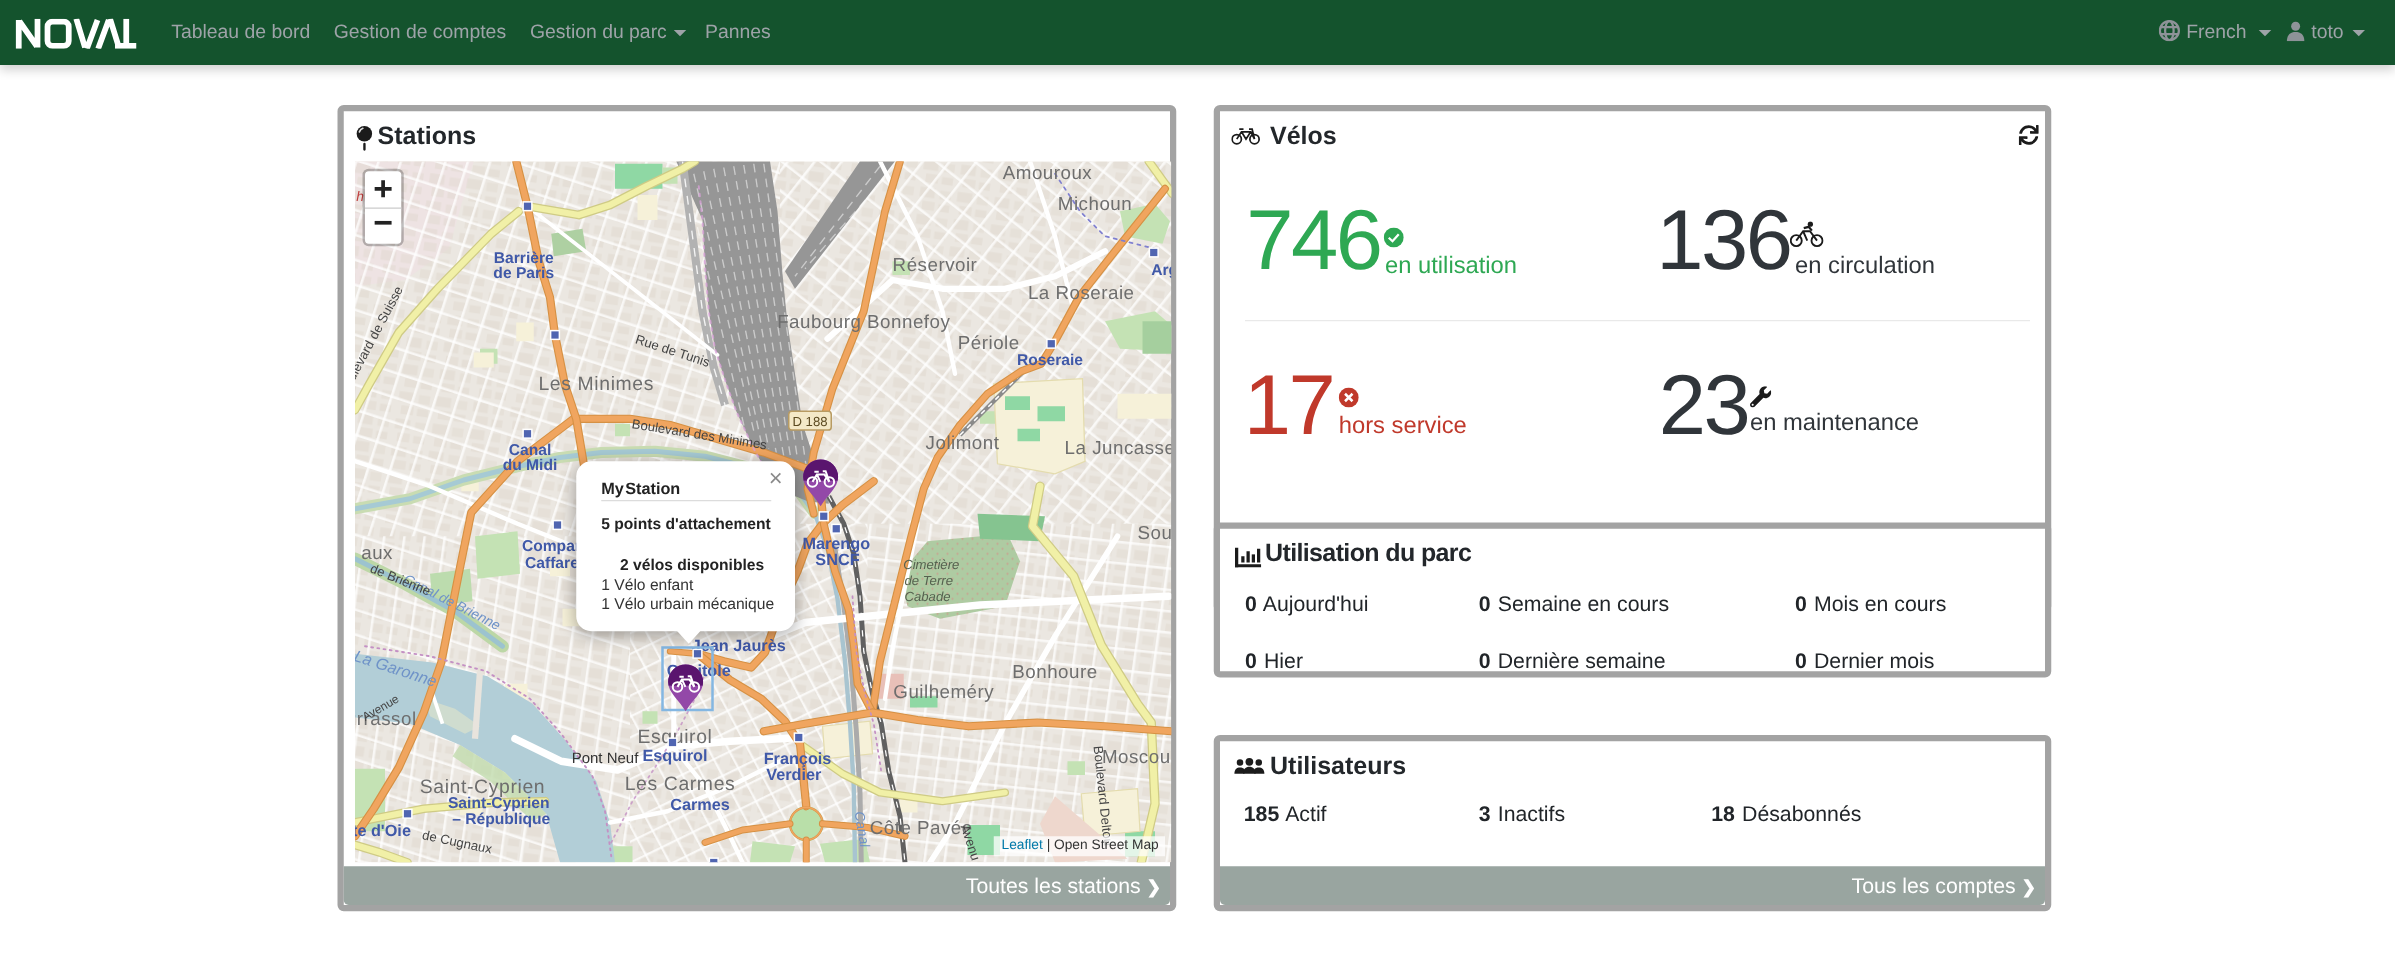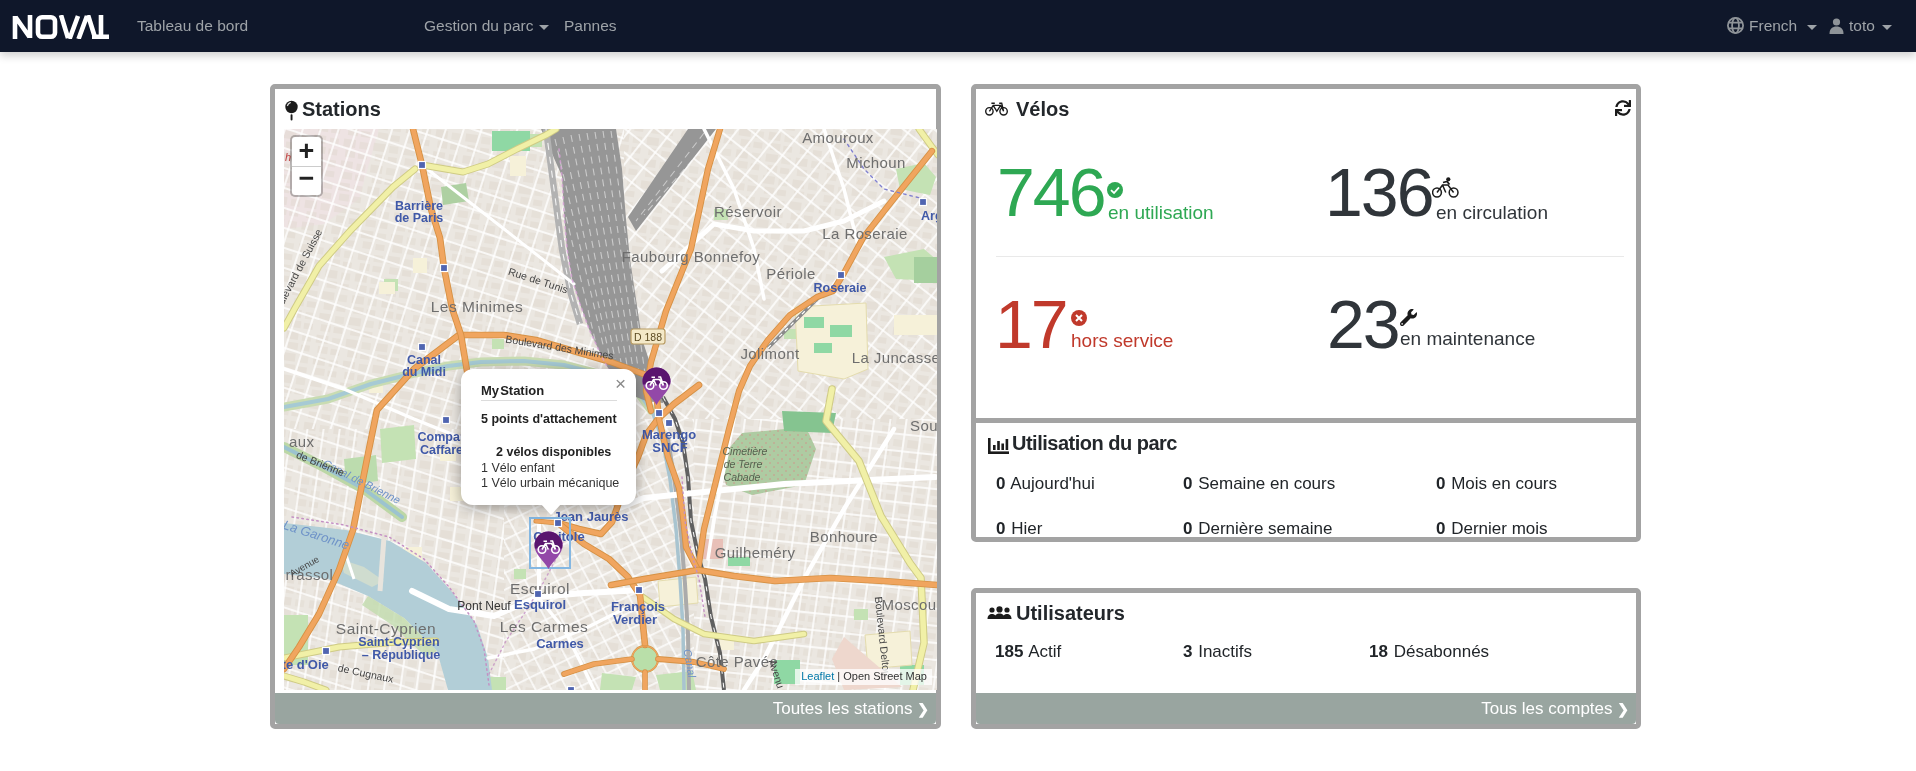--- a/index.html
+++ b/index.html
@@ -1,20 +1,20 @@
 <!DOCTYPE html>
 <html><head>
 <meta charset="utf-8">
 <style>
 * { margin:0; padding:0; box-sizing:border-box; }
 html,body { width:1916px; height:771px; }
 body { font-family:"Liberation Sans",sans-serif; background:#fff; position:relative; overflow:hidden; }
 .abs { position:absolute; }
 
-#navbar { position:absolute; left:0; top:0; width:1916px; height:52px; background:#0f172a; box-shadow:0 4px 8px rgba(0,0,0,0.18); }
+#navbar { position:absolute; left:0; top:0; width:1916px; height:52px; background:#14532d; box-shadow:0 4px 8px rgba(0,0,0,0.18); }
 .navlink { position:absolute; top:0; height:52px; line-height:52px; color:#9ea3a8; font-size:15.5px; white-space:nowrap; }
 .caret { display:inline-block; width:0; height:0; border-left:5px solid transparent; border-right:5px solid transparent; border-top:5px solid #9ea3a8; vertical-align:middle; margin-left:6px; margin-top:2px; }
 
 .card { position:absolute; background:#fff; border:5px solid #a3a3a3; border-radius:5px; }
 .cardtitle { position:absolute; font-size:20px; font-weight:bold; color:#23272b; white-space:nowrap; }
 .cfoot { position:absolute; left:0; right:0; bottom:0; background:#99a5a0; color:#fff; font-size:17px; text-align:right; border-radius:0 0 4px 4px; }
 .chev { font-weight:bold; font-size:14px; }
 .sublabel { font-size:19px;text-align:center; }
 
 .srow { position:absolute; font-size:17px; color:#212529; white-space:nowrap; }
@@ -27,20 +27,21 @@
   <svg class="abs" style="left:12px;top:15px" width="102" height="24" viewBox="0 0 102 24">
     <g stroke="#fff" stroke-width="4.6" fill="none">
       <path d="M3,24 L3,1 M3.5,2 L17.5,22 M18,0 L18,23"></path>
       <rect x="26" y="2.3" width="17" height="19.4" rx="4"></rect>
       <path d="M49,0 L56,23 M66,1 L57.5,24"></path>
       <path d="M66.5,24 L75,1 M76,0 L83,22.5"></path>
       <path d="M80,21.7 L97,21.7 M89,0 L89,21"></path>
     </g>
   </svg>
   <div class="navlink" style="left:137px">Tableau de bord</div>
+  <div class="navlink" style="left:267px">Gestion de comptes</div>
   <div class="navlink" style="left:424px">Gestion du parc<span class="caret"></span></div>
   <div class="navlink" style="left:564px">Pannes</div>
   <div class="navlink" style="left:1727px">
     <svg width="17" height="17" viewBox="0 0 17 17" style="vertical-align:-3px;margin-right:5px">
       <g stroke="#8e9398" fill="none" stroke-width="1.8">
         <circle cx="8.5" cy="8.5" r="7.6"></circle>
         <ellipse cx="8.5" cy="8.5" rx="3.4" ry="7.6"></ellipse>
         <path d="M1,5.7 L16,5.7 M1,11.3 L16,11.3"></path>
       </g>
     </svg>French<span class="caret" style="margin-left:10px"></span></div>

